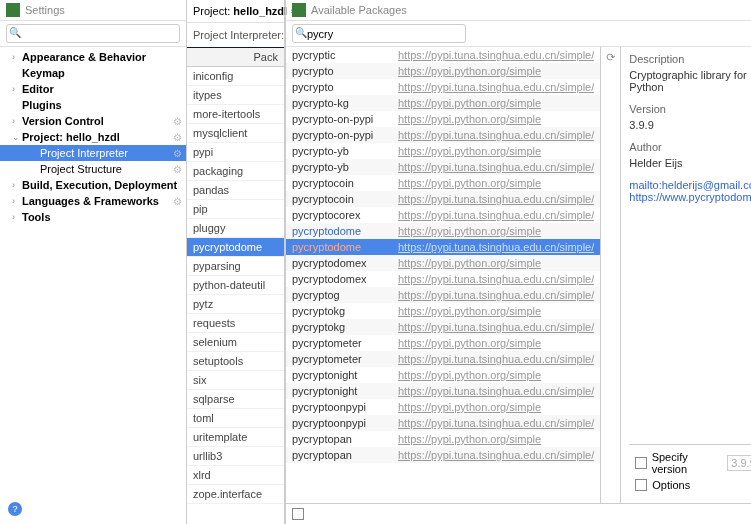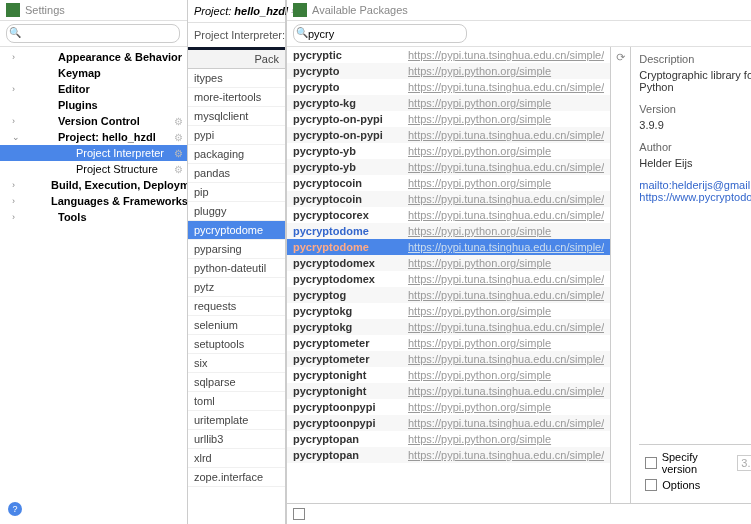--- a/index.html
+++ b/index.html
@@ -1,46 +1,46 @@
 <!DOCTYPE html>
 <html><head>
 <meta charset="utf-8">
 <style>
 * { box-sizing: border-box; margin: 0; padding: 0; font-family: "Segoe UI", Arial, sans-serif; font-size: 11px; }
 body { background: #fff; width: 751px; height: 524px; overflow: hidden; display: flex; position: relative; }
 .settings-panel { width: 188px; border-right: 1px solid #ccc; display: flex; flex-direction: column; height: 524px; }
 .panel-header { display: flex; align-items: center; padding: 3px 6px; color: #888; border-bottom: 1px solid #e0e0e0; }
 .panel-header .icon { width: 14px; height: 14px; background: #3a7d3a; margin-right: 5px; }
 .search-row { display: flex; align-items: center; padding: 3px 6px; border-bottom: 1px solid #e0e0e0; }
-.search-input { flex: 1; border: 1px solid #ccc; border-radius: 8px; padding: 1px 16px 1px 14px; height: 19px; background: #fff; }
+.search-input { flex: 1; border: 1px solid #ccc; border-radius: 3px; padding: 1px 16px 1px 14px; height: 19px; background: #fff; }
 .search-wrap { position: relative; flex: 1; }
 .mag { position: absolute; left: 3px; top: 3px; color: #aaa; font-size: 10px; }
 .tree { flex: 1; overflow: auto; padding-top: 2px; }
 .tree-item { display: flex; align-items: center; padding: 2px 4px 2px 12px; cursor: pointer; white-space: nowrap; }
 .tree-item.sub { padding-left: 30px; }
 .tree-item.selected { background: #4a86e8; color: #fff; align-items: flex-end; }
 .tree-item .chev { width: 10px; color: #888; font-size: 9px; }
-.tree-item .lbl { flex: 1; margin-left: 36px; }
+.tree-item .lbl { flex: 1; }
 .tree-item .gear { color: #bbb; font-size: 10px; margin-left: 2px; }
 .tree-item.bold .lbl { font-weight: bold; }
 .help-icon { position: absolute; left: 8px; bottom: 8px; width: 14px; height: 14px; border-radius: 50%; background: #4a86e8; color: #fff; text-align: center; line-height: 14px; font-size: 9px; }
 .project-panel { width: 98px; border-right: 1px solid #ccc; display: flex; flex-direction: column; }
-.proj-header { padding: 5px 6px; border-bottom: 1px solid #e0e0e0; white-space: nowrap; display: flex; align-items: center; font-style: italic; }
+.proj-header { padding: 5px 6px; border-bottom: 1px solid #e0e0e0; white-space: nowrap; display: flex; align-items: center; }
 .proj-header .bold { font-weight: bold; }
 .proj-header .chev { color: #888; margin: 0 3px; font-size: 9px; }
 .proj-sub { padding: 6px 6px; white-space: nowrap; color: #555; }
 .pkg-table { flex: 1; overflow: hidden; }
-.pkg-head { background: #f3f3f3; border-top: 3px solid #0f172a; border-bottom: 1px solid #ccc; padding: 3px 6px; text-align: right; color: #444; }
+.pkg-head { background: #f3f3f3; border-top: 1px solid #0f172a; border-bottom: 1px solid #ccc; padding: 3px 6px; text-align: right; color: #444; }
 .pkg-row { padding: 3px 6px; border-bottom: 1px solid #f0f0f0; color: #444; white-space: nowrap; overflow: hidden; }
 .pkg-row.selected { background: #4a86e8; color: #fff; }
 .avail-panel { flex: 1; display: flex; flex-direction: column; border-left: 1px solid #ccc; }
 .avail-body { flex: 1; display: flex; overflow: hidden; }
 .results-col { flex: 1; border-right: 1px solid #ccc; overflow-y: auto; overflow-x: hidden; }
 .result-row { display: flex; padding: 2px 6px; align-items: center; white-space: nowrap; }
-.result-row .name { width: 115px; color: #333; overflow: hidden; font-weight: bold; }
+.result-row .name { width: 106px; color: #333; overflow: hidden; }
 .result-row .url { flex: 1; color: #999; overflow: hidden; text-overflow: ellipsis; text-decoration: underline; }
 .result-row.alt { background: #f7f7f7; }
 .result-row.selected { background: #4a86e8; }
 .result-row.selected .name { color: #fa8; }
 .result-row.selected .url { color: #cde; }
 .result-row.link .name { color: #3366cc; }
 .refresh-col { width: 20px; border-right: 1px solid #ccc; padding-top: 4px; text-align: center; }
 .refresh-icon { color: #888; cursor: pointer; }
 .details-col { width: 170px; padding: 6px 8px; display: flex; flex-direction: column; }
 .details-col .dh { color: #666; margin-bottom: 4px; }
@@ -123,20 +123,21 @@
 <div class="project-panel">
   <div class="proj-header">
     <span>Project:</span>&nbsp;
     <span class="bold">hello_hzdl</span>
     <span class="chev">›</span>
   </div>
   <div class="proj-sub">Project Interpreter:</div>
   <div class="pkg-table">
     <div class="pkg-head">Pack</div>
     <div id="pkg-list">
+        <div class="pkg-row">iniconfig</div>
         <div class="pkg-row">itypes</div>
         <div class="pkg-row">more-itertools</div>
         <div class="pkg-row">mysqlclient</div>
         <div class="pkg-row">pypi</div>
         <div class="pkg-row">packaging</div>
         <div class="pkg-row">pandas</div>
         <div class="pkg-row">pip</div>
         <div class="pkg-row">pluggy</div>
         <div class="pkg-row selected">pycryptodome</div>
         <div class="pkg-row">pyparsing</div>

